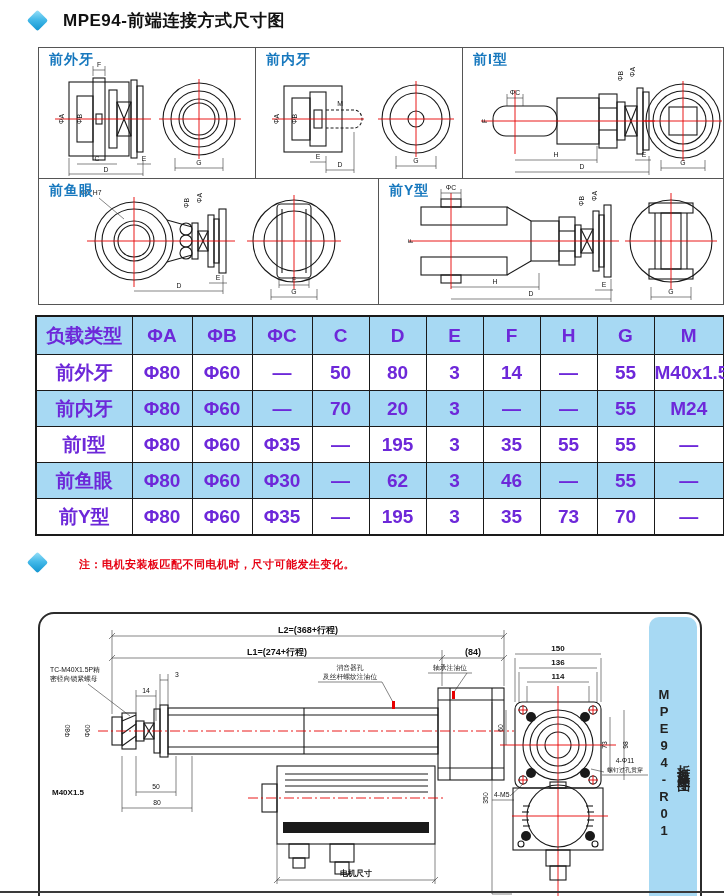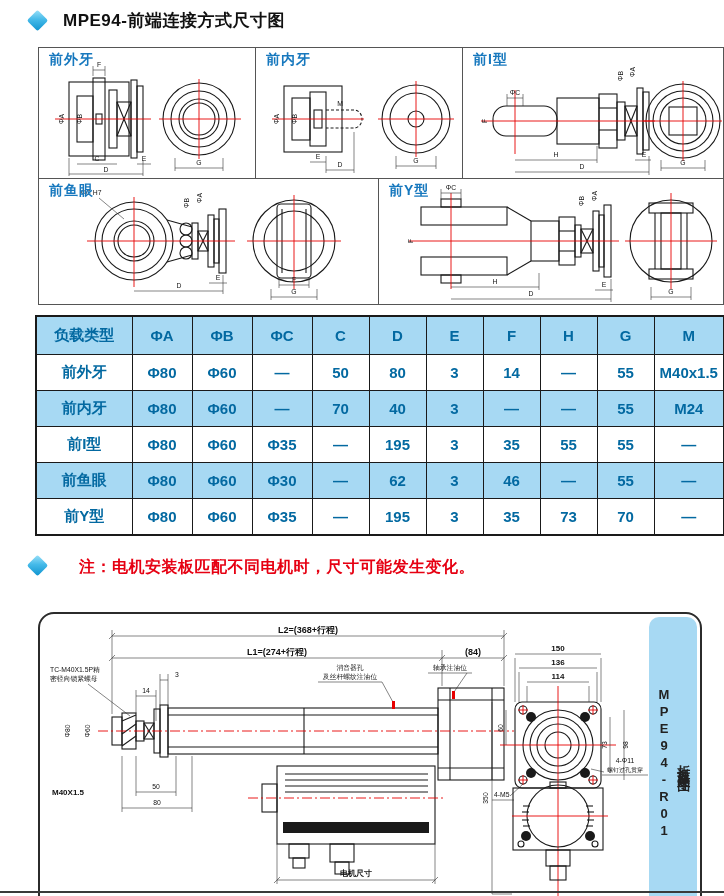--- a/index.html
+++ b/index.html
@@ -9,28 +9,28 @@
              font-size:17px;color:#111;letter-spacing:.5px;}
   .diamond{width:15px;height:15px;transform:rotate(45deg);border-radius:2px;
            background:linear-gradient(135deg,#9ae0f8 0%,#45bae9 45%,#0f93cf 100%);}
 
   .panel-box{position:absolute;left:38px;top:47px;width:684px;height:256px;border:1px solid #555;box-sizing:content-box;}
   .cell{position:absolute;box-sizing:border-box;}
   .cell svg{position:absolute;left:0;top:0;}
   .plabel{position:absolute;top:3px;left:10px;color:#1778be;font-weight:bold;font-size:14px;letter-spacing:1px;}
 
   #spec-table{position:absolute;left:35px;top:315px;width:688px;border-collapse:collapse;
-              table-layout:fixed;border:2px solid #1a1a1a;font-size:15px;color:#0369a1;}
+              table-layout:fixed;border:2px solid #1a1a1a;font-size:19px;color:#6d28d9;}
   #spec-table th,#spec-table td{border:1px solid #1a1a1a;text-align:center;vertical-align:middle;padding:0;}
   #spec-table th{height:37px;background:#a7d9f3;font-weight:bold;}
   #spec-table td{height:35px;font-weight:600;}
   #spec-table tr.blue td{background:#a7d9f3;}
   #spec-table td.rowhead{font-weight:bold;}
 
-  .note{color:#e60012;font-weight:bold;font-size:16px;margin-left:16px;margin-top:5px;letter-spacing:.5px;}
+  .note{color:#e60012;font-weight:bold;font-size:11px;margin-left:16px;margin-top:5px;letter-spacing:.5px;}
 
   .box2{position:absolute;left:38px;top:612px;width:660px;height:298px;border:2px solid #2b2b2b;border-radius:16px;}
   .sidebar{position:absolute;top:3px;bottom:3px;right:3px;width:48px;background:#a7d9f3;border-radius:10px;
            display:flex;align-items:center;justify-content:center;}
   .vtext{writing-mode:vertical-rl;text-orientation:upright;font-size:13px;font-weight:bold;color:#222;
          letter-spacing:2px;line-height:1.45;text-align:center;}
   .vtext div{margin:0 1px;}
 
   .bottom-rule{position:absolute;left:0;right:0;top:891px;height:2px;background:#3a3a3a;}
 
@@ -345,21 +345,21 @@
           <td>—</td>
           <td>55</td>
           <td>M40x1.5</td>
         </tr>
         <tr class="blue">
           <td class="rowhead">前内牙</td>
           <td>Φ80</td>
           <td>Φ60</td>
           <td>—</td>
           <td>70</td>
-          <td>40</td>
+          <td>20</td>
           <td>3</td>
           <td>—</td>
           <td>—</td>
           <td>55</td>
           <td>M24</td>
         </tr>
         <tr>
           <td class="rowhead">前I型</td>
           <td>Φ80</td>
           <td>Φ60</td>

